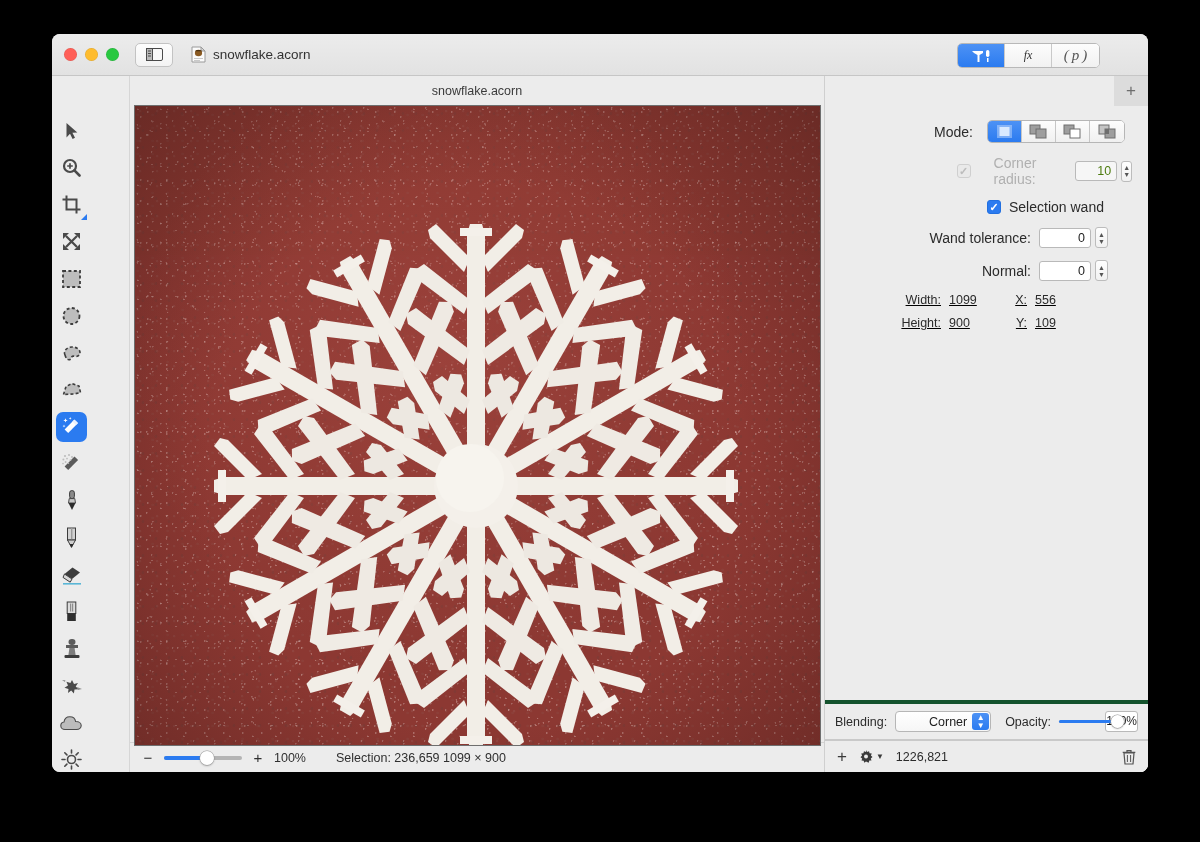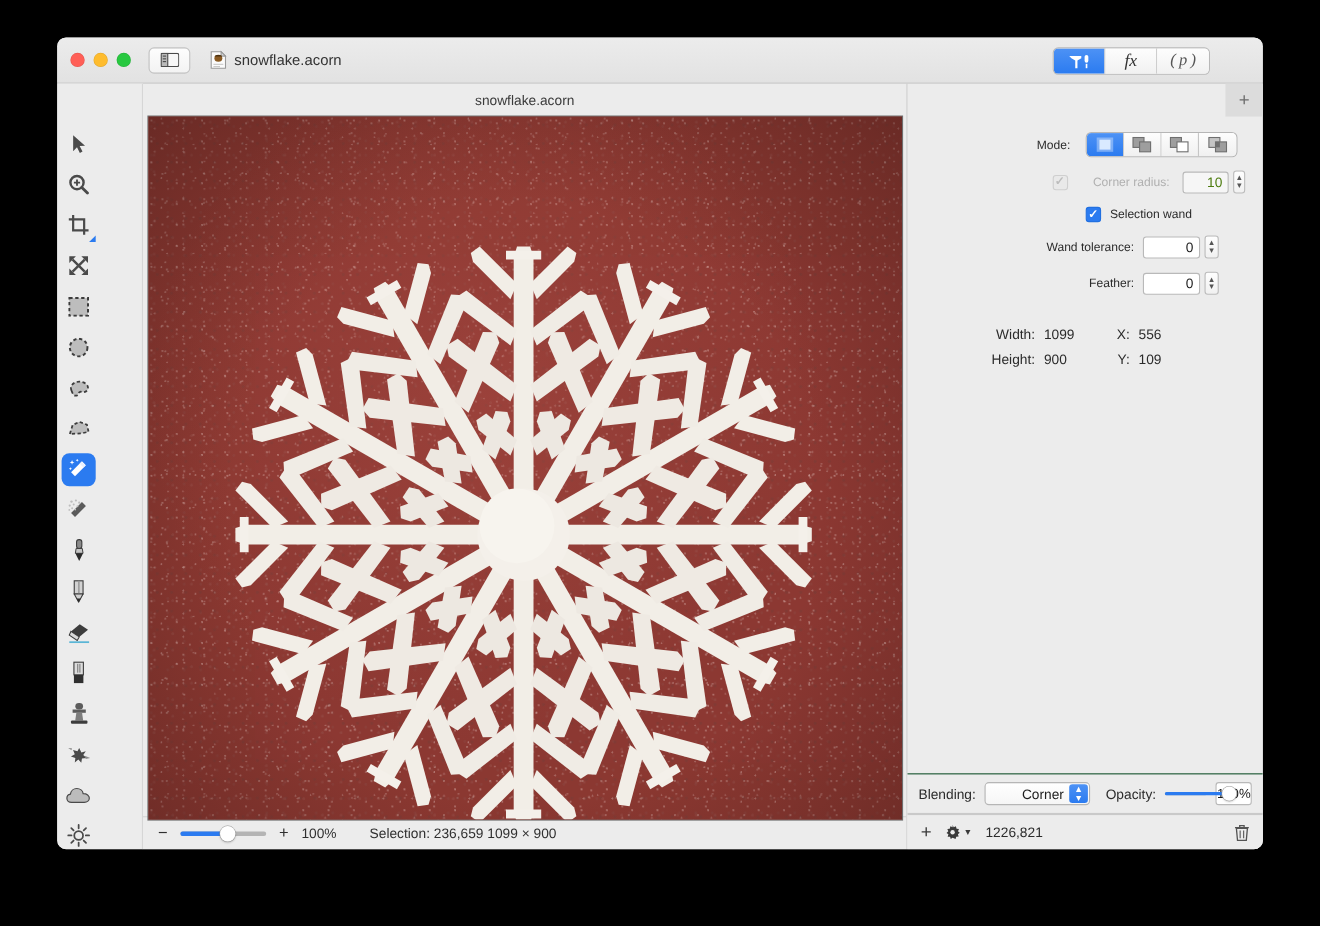--- a/index.html
+++ b/index.html
@@ -169,21 +169,21 @@
   .plus-tab {
     position: absolute; right: 0; top: 0;
     width: 34px; height: 30px;
     background: #dcdcdc;
     display: flex; align-items: center; justify-content: center;
     font-size: 17px; color: #6d6d6d;
   }
   .insp-body { flex: 1; padding: 14px 16px 0 0; min-height: 0; }
 
   .row { display: flex; align-items: center; margin-bottom: 12px; }
-  .lbl { font-size: 11px; color: #2b2b2b; text-align: right; }
+  .lbl { font-size: 14px; color: #2b2b2b; text-align: right; }
   .lbl.dim { color: #b0b0b0; }
 
   .seg-mode {
     display: flex; border: 1px solid #b6b6b6; border-radius: 5px;
     overflow: hidden; background:#fafafa; height: 23px;
   }
   .seg-mode > div {
     width: 34px; display:flex; align-items:center; justify-content:center;
     border-right: 1px solid #c6c6c6;
     background: linear-gradient(#fdfdfd,#f0f0f0);
@@ -210,29 +210,29 @@
   }
   .numfield.dis { color:#4d7c0f; background:#f6f6f6; }
   .stepper {
     width: 13px; height: 21px; margin-left: 4px;
     border: 1px solid #bcbcbc; border-radius: 3px;
     background: linear-gradient(#fefefe,#f1f1f1);
     display:flex; flex-direction:column; align-items:center; justify-content:center;
     font-size: 7px; color:#555; line-height: 7px;
   }
 
-  .dims { margin-top: 29px; padding-left: 58px; }
+  .dims { margin-top: 12px; padding-left: 58px; text-decoration: underline; }
   .dims .dl { display: flex; font-size: 12.5px; color:#2b2b2b; margin-bottom: 9px; }
   .dims .k { width: 58px; text-align: right; }
   .dims .v { width: 56px; padding-left: 8px; }
   .dims .k2 { width: 30px; text-align: right; }
   .dims .v2 { padding-left: 8px; }
 
   
-  .layers { flex: 0 0 auto; border-top: 1px solid #14532d; background:#ececec; }
+  .layers { flex: 0 0 auto; border-top: 4px solid #14532d; background:#ececec; }
   .blendrow {
     height: 36px; display: flex; align-items: center;
     padding: 0 10px; gap: 8px;
     border-bottom: 1px solid #c9c9c9;
     font-size: 12.5px; color:#2b2b2b;
   }
   .popup {
     height: 21px; min-width: 96px;
     border: 1px solid #b6b6b6; border-radius: 4px;
     background: linear-gradient(#ffffff,#f6f6f6);
@@ -312,21 +312,21 @@
 
     <div class="seg-right">
       <div class="on">
         <svg width="22" height="16" viewBox="0 0 22 16">
           <path d="M2 3h11v2l-3.5 2v7h-2V7L4 5z" fill="#ffffff"></path>
           <rect x="16" y="2" width="3.4" height="7" rx="1.7" fill="#ffffff"></rect>
           <rect x="17" y="10" width="1.5" height="4" fill="#ffffff"></rect>
         </svg>
       </div>
       <div>
-        <span style="font-family:'Liberation Serif',serif;font-style:italic;font-size:16px;">fx</span>
+        <span style="font-family:'Liberation Serif',serif;font-style:italic;font-size:12px;">fx</span>
       </div>
       <div>
         <span style="font-family:'Liberation Serif',serif;font-style:italic;font-size:15px;color:#555;">( p )</span>
       </div>
     </div>
   </div>
 
   <div class="body">
 
     <div class="tools">
@@ -632,21 +632,21 @@
         <div class="row">
           <span class="lbl" style="width:206px">Wand tolerance:</span>
           <span class="numfield" style="margin-left:8px">0</span>
           <span class="stepper">
               <span>▲</span>
               <span>▼</span>
             </span>
         </div>
 
         <div class="row">
-          <span class="lbl" style="width:206px">Feather:</span>
+          <span class="lbl" style="width:206px">Normal:</span>
           <span class="numfield" style="margin-left:8px">0</span>
           <span class="stepper">
               <span>▲</span>
               <span>▼</span>
             </span>
         </div>
 
         <div class="dims">
           <div class="dl">
             <span class="k">Width:</span>

